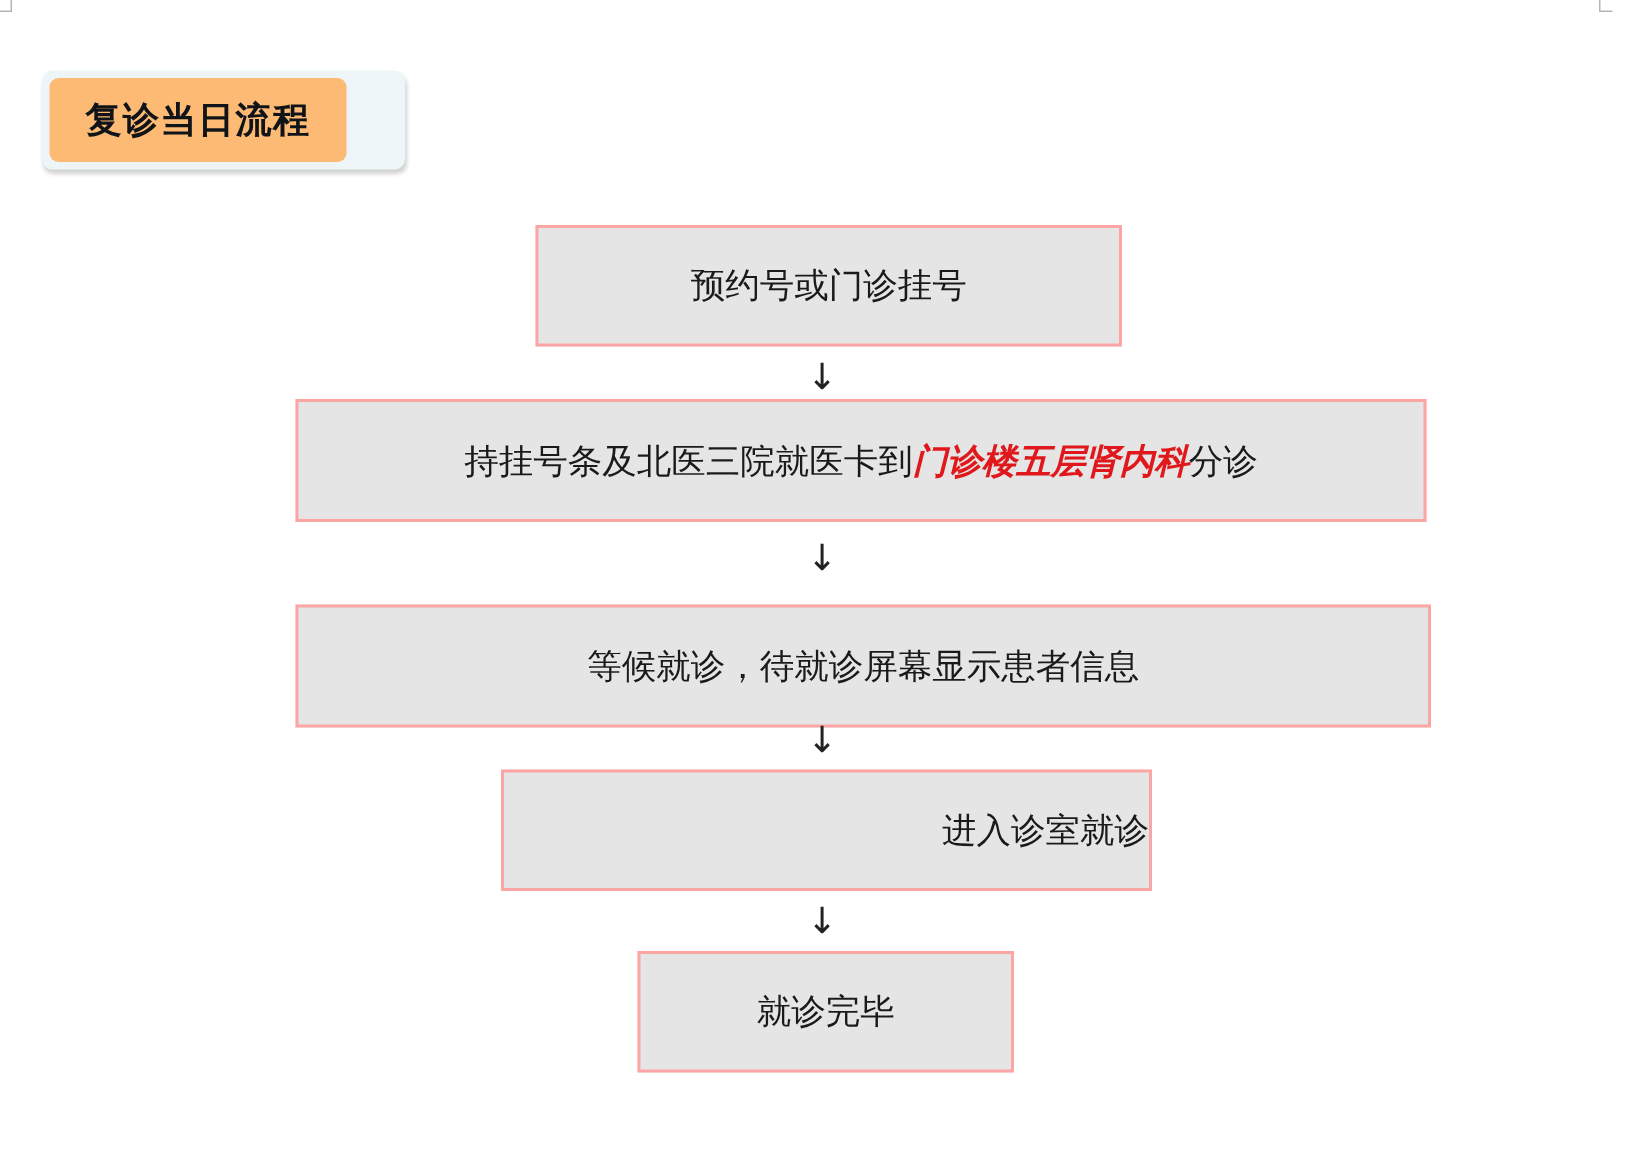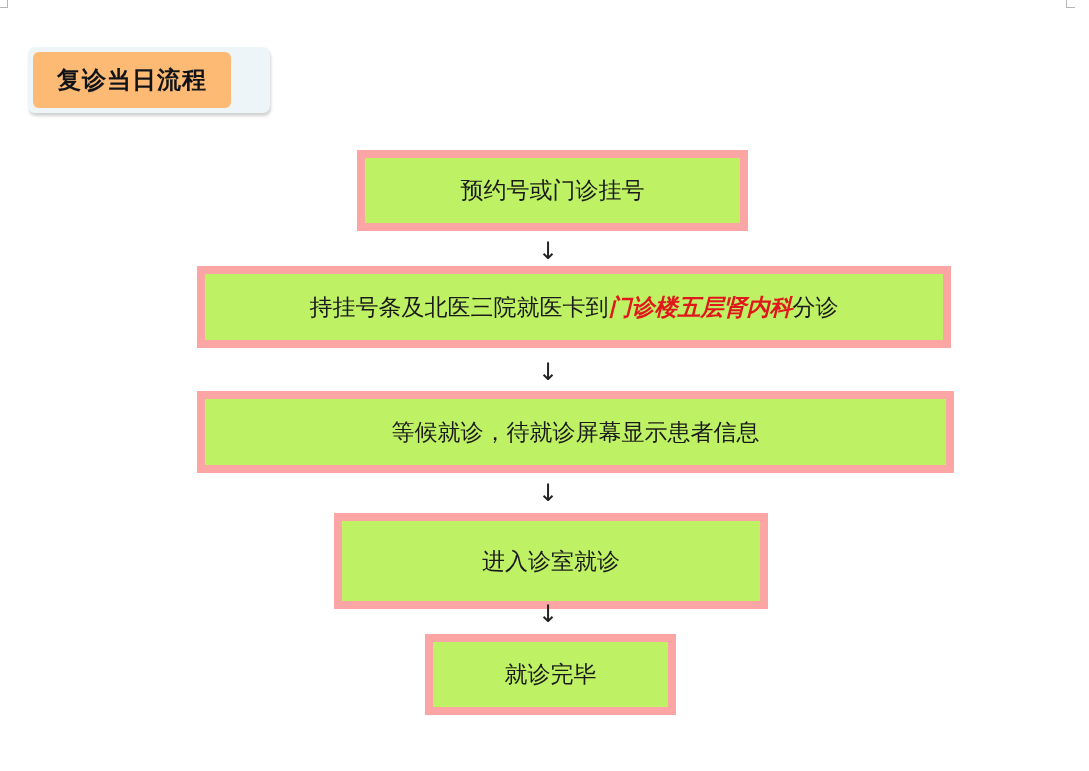--- a/index.html
+++ b/index.html
@@ -25,23 +25,23 @@
     position: absolute; left: 33px; top: 52px; width: 198px; height: 56px;
     background: #fdba74;
     border-radius: 6px;
     display: flex; align-items: center; justify-content: center;
     font-size: 24px; font-weight: bold; color: #101418;
     letter-spacing: 1px;
   }
 
   .step {
     position: absolute;
-    border: 8px solid #fca5a5;
+    border: 2px solid #fca5a5;
     box-sizing: border-box;
-    background: #bef264;
+    background: #e5e5e5;
     display: flex; align-items: center; justify-content: center;
     font-size: 23px; color: #1a1a1a;
   }
   .step .hl { color: #e0181c; font-style: italic; font-weight: bold; }
   .arrow {
     position: absolute; width: 30px; text-align: center;
     font-size: 24px; color: #222; line-height: 30px;
   }
 </style>
 </head>
@@ -56,25 +56,25 @@
 <div class="step" style="left:357px; top:150px; width:391px; height:81px;">
   <span>预约号或门诊挂号</span>
 </div>
 <div class="arrow" style="left:533px; top:236px;">↓</div>
 
 <div class="step" style="left:197px; top:266px; width:754px; height:82px;">
   <span><span>持挂号条及北医三院就医卡到</span><span class="hl">门诊楼五层肾内科</span><span>分诊</span></span>
 </div>
 <div class="arrow" style="left:533px; top:357px;">↓</div>
 
-<div class="step" style="left:197px; top:391px; width:757px; height:82px;">
+<div class="step" style="left:197px; top:403px; width:757px; height:82px;">
   <span>等候就诊，待就诊屏幕显示患者信息</span>
 </div>
 <div class="arrow" style="left:533px; top:478px;">↓</div>
 
-<div class="step" style="left:334px; top:513px; width:434px; height:96px;">
+<div class="step" style="left:334px; top:513px; width:434px; height:81px;justify-content:flex-end;">
   <span>进入诊室就诊</span>
 </div>
 <div class="arrow" style="left:533px; top:599px;">↓</div>
 
 <div class="step" style="left:425px; top:634px; width:251px; height:81px;">
   <span>就诊完毕</span>
 </div>
 
 </body></html>

